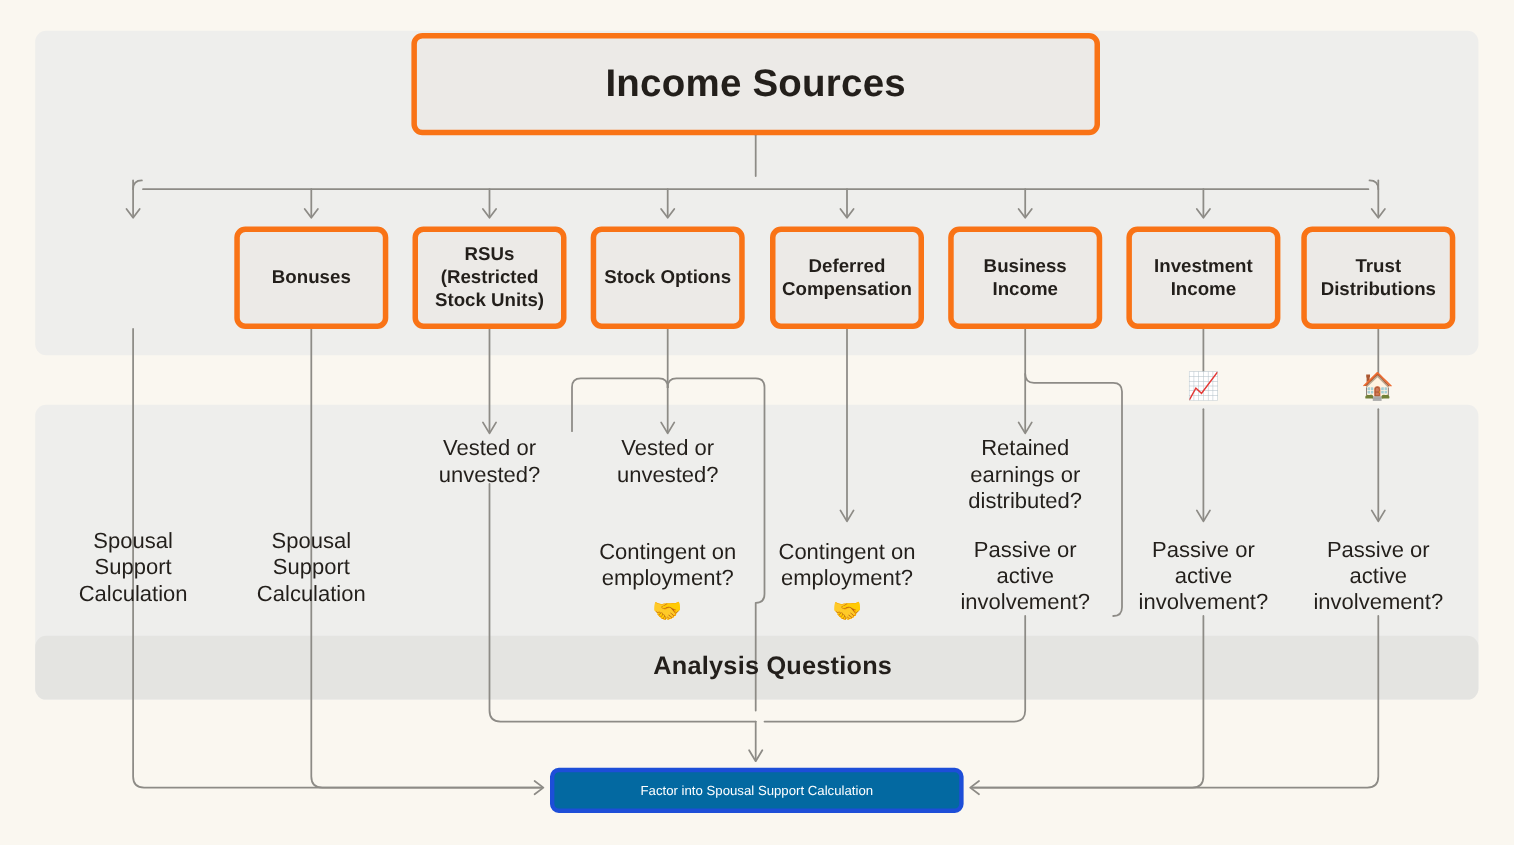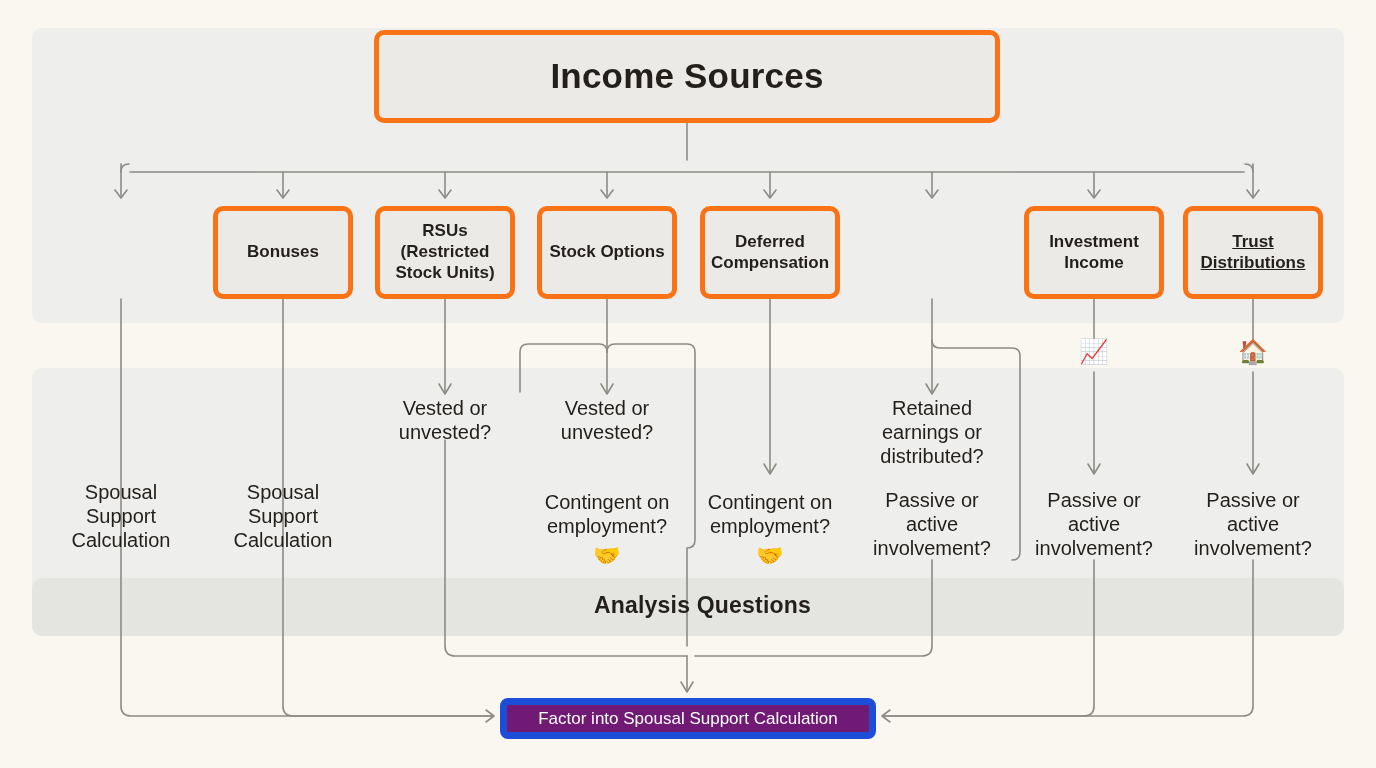--- a/index.html
+++ b/index.html
@@ -70,25 +70,25 @@
 
   .band-title{
     position:absolute;left:32px;top:592px;width:1341px;
     text-align:center;font-size:23px;font-weight:bold;letter-spacing:.2px;
   }
 
   
   .result-node{
     position:absolute;
     left:500px;top:698px;width:376px;height:41px;
-    background:#701a75;
-    border:7px solid #1d4ed8;
+    background:#0369a1;
+    border:4px solid #1d4ed8;
     border-radius:8px;
     display:flex;align-items:center;justify-content:center;
-    color:#ffffff;font-size:17px;
+    color:#ffffff;font-size:12px;
     box-sizing:border-box;
   }
 </style>
 </head>
 <body>
 
 <div id="stage">
 
   <div class="band band-sources"></div>
   <div class="band band-questions"></div>
@@ -155,22 +155,23 @@
     <path class="arrowhead" d="M1247,464 L1253,474 L1259,464"></path>
     <path class="wire" d="M1253,560 L1253,706 Q1253,716 1243,716 L884,716"></path>
   </svg>
 
   <div class="node title-node">Income Sources</div>
 
   <div class="node src-node" style="left:375px;width:140px;">RSUs (Restricted Stock Units)</div>
   <div class="node src-node" style="left:213px;width:140px;">Bonuses</div>
   <div class="node src-node" style="left:700px;width:140px;">Deferred Compensation</div>
   <div class="node src-node" style="left:537px;width:140px;">Stock Options</div>
+  <div class="node src-node" style="left:862px;width:140px;">Business Income</div>
   <div class="node src-node" style="left:1024px;width:140px;">Investment Income</div>
-  <div class="node src-node" style="left:1183px;width:140px;text-decoration:underline;">Trust Distributions</div>
+  <div class="node src-node" style="left:1183px;width:140px;">Trust Distributions</div>
 
   <div class="float-icon" style="left:1054px;top:340px;width:80px;">📈</div>
   <div class="float-icon" style="left:1213px;top:340px;width:80px;">🏠</div>
 
   <div class="qlabel" style="left:51px;top:480px;width:140px;">Spousal Support Calculation</div>
   <div class="qlabel" style="left:213px;top:480px;width:140px;">Spousal Support Calculation</div>
 
   <div class="qlabel" style="left:381px;top:396px;width:128px;">Vested or unvested?</div>
 
   <div class="qlabel" style="left:543px;top:396px;width:128px;">Vested or unvested?</div>

